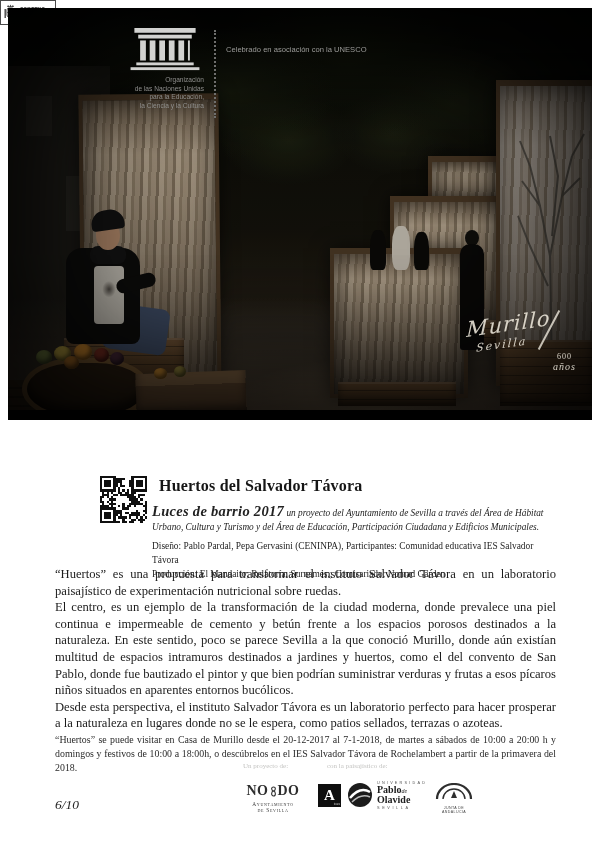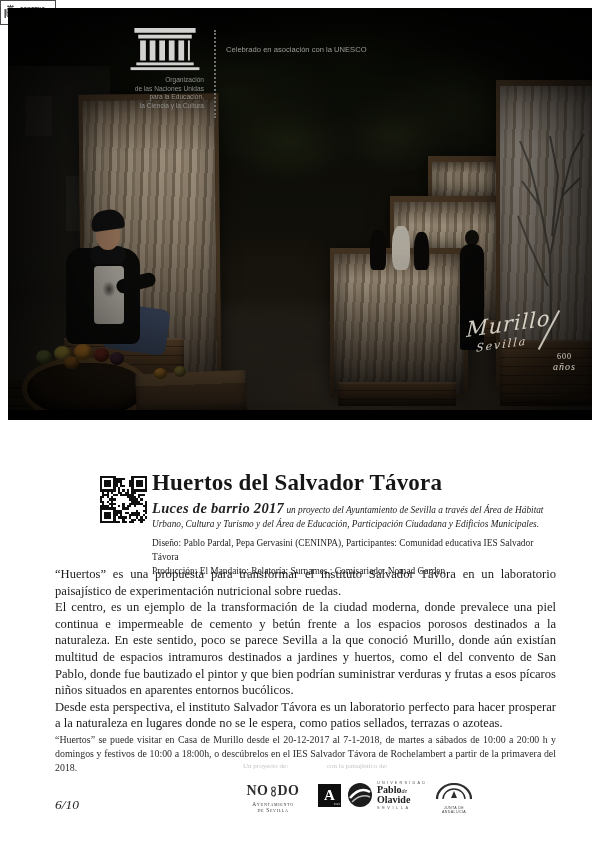--- a/index.html
+++ b/index.html
@@ -83,21 +83,21 @@
   .banner-left svg{display:block;margin:0 0 4px auto;}
   .org-caption{font-size:6.6px;line-height:1.3;color:#8f8f8d;}
   .banner-sep{width:0;border-left:2px dotted #6f6f6d;height:88px;margin:2px 10px 0 10px;}
   .banner-right{padding-top:14px;}
   .banner-title{font-size:11px;font-weight:bold;color:#cbcbc9;line-height:1.22;}
   .banner-sub{font-size:7.6px;color:#9c9c9a;margin-top:3px;}
 
   
   .qr{position:absolute;left:100px;top:476px;width:47px;height:47px;}
   .head-block{position:absolute;left:152px;top:470px;width:408px;}
-  .doc-title{font-size:23px;font-weight:bold;letter-spacing:.2px;color:#161616;margin:0;}
+  .doc-title{font-size:16px;font-weight:bold;letter-spacing:.2px;color:#161616;margin:7px;}
   .subtitle{margin:3px 0 0 0;font-style:italic;font-size:9.3px;line-height:1.32;color:#222;}
   .subtitle-big{font-size:14.5px;font-weight:bold;letter-spacing:.3px;}
   .credits{margin-top:7px;font-size:9.4px;line-height:1.48;color:#1d1d1d;}
 
   
   .body-text{position:absolute;left:55px;top:566px;width:501px;font-size:12.6px;line-height:1.32;
     text-align:justify;color:#1b1b1b;}
   .body-text p{margin:0;}
   .footnote{position:absolute;left:55px;top:733px;width:501px;font-size:9.9px;line-height:1.4;
     text-align:justify;color:#2a2a2a;}

